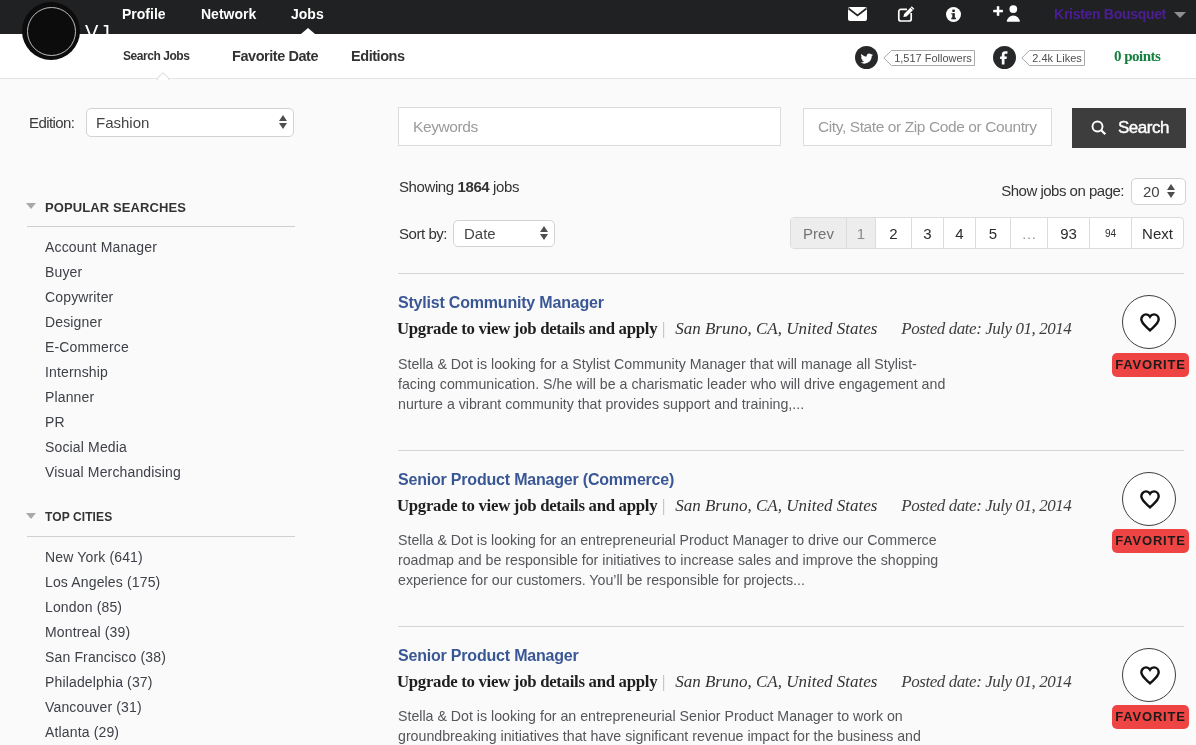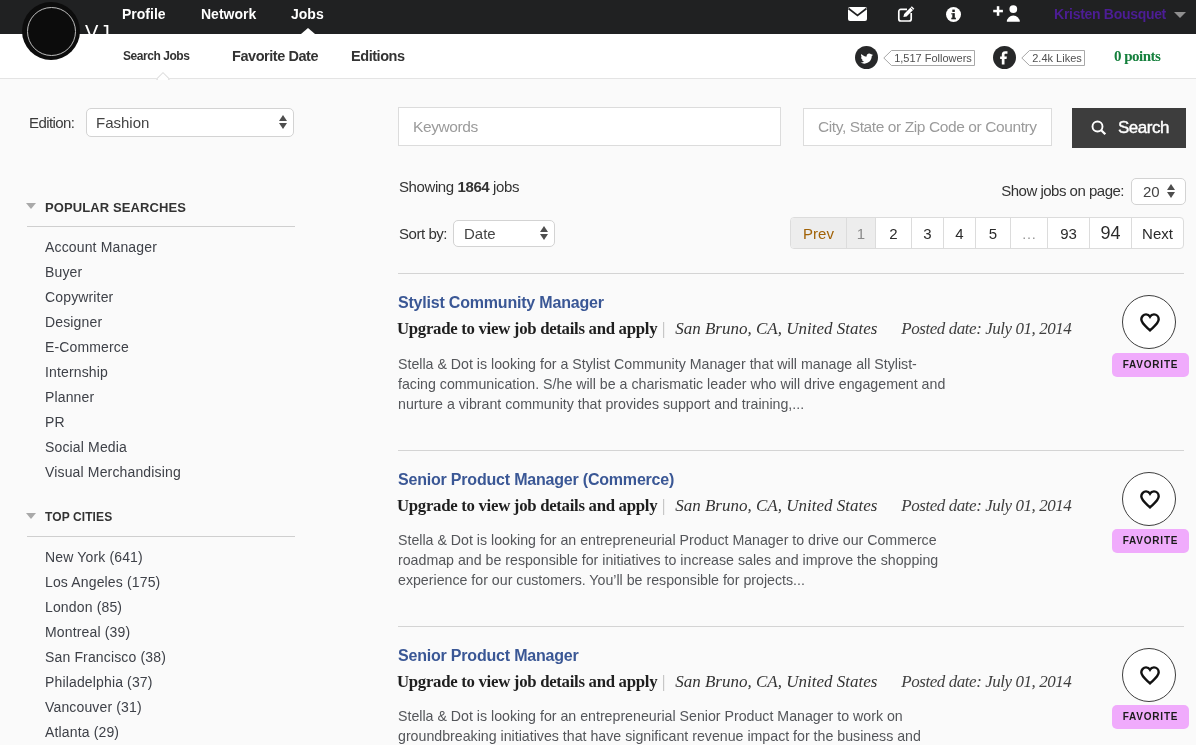--- a/index.html
+++ b/index.html
@@ -9,21 +9,21 @@
   .vc { transform:translateY(-50%); white-space:nowrap; }
   .tri-up { width:0; height:0; border-left:7px solid transparent; border-right:7px solid transparent; border-bottom:6px solid #fff; }
   .tri-dn-sm { width:0; height:0; border-left:5px solid transparent; border-right:5px solid transparent; border-top:6px solid #a9a9a9; }
   .sel { background:#fff; border:1px solid #d3d3d3; border-radius:5px; }
   .updn { position:absolute; }
   .updn .u { width:0;height:0;border-left:4.5px solid transparent;border-right:4.5px solid transparent;border-bottom:6px solid #4e4e4e; margin-bottom:2px;}
   .updn .d { width:0;height:0;border-left:4.5px solid transparent;border-right:4.5px solid transparent;border-top:6px solid #4e4e4e;}
   .sideitem { font-size:14px; color:#3e4148; letter-spacing:0.15px; }
   .serifline { font-family:"Liberation Serif", serif; font-size:17px; color:#1f1f1f; }
   .favcircle { width:54px; height:54px; border-radius:50%; background:#fff; border:1px solid #3e3e3e; }
-  .favlabel { background:#f0abfc; border-radius:5px; font-size:10px; font-weight:bold; letter-spacing:0.8px; color:#1b1b1b; text-align:center; }
+  .favlabel { background:#ef4444; border-radius:5px; font-size:13px; font-weight:bold; letter-spacing:0.8px; color:#1b1b1b; text-align:center; }
   .sep { height:1px; background:#d4d4d4; }
   .desc { font-size:14.2px; color:#54565a; line-height:20px; }
   .jobtitle { font-size:16px; font-weight:bold; color:#3a5795; letter-spacing:-0.2px; }
 </style>
 </head>
 <body>
 
 <div class="abs" style="left:0;top:0;width:1196px;height:34px;background:#202122;"></div>
 <div class="abs" style="left:122px;top:14px;color:#fff;font-weight:bold;font-size:14px;" class2="vc">
     <span class="abs vc" style="left:0;top:0;color:#fff;font-weight:bold;font-size:14px;">Profile</span>
@@ -143,29 +143,29 @@
 
 <span class="abs vc" style="left:399px;top:232.5px;font-size:15px;letter-spacing:-0.45px;color:#333;">Sort by:</span>
 <div class="abs sel" style="left:453px;top:220px;width:102px;height:27px;"></div>
 <span class="abs vc" style="left:464px;top:233px;font-size:15px;color:#444;">Date</span>
 <div class="abs updn" style="left:540px;top:226px;">
     <div class="u"></div>
     <div class="d"></div>
   </div>
 
 <div class="abs" style="left:790px;top:217px;height:32px;border:1px solid #dcdcdc;border-radius:4px;background:#fff;overflow:hidden;display:flex;">
-  <div style="width:56px;background:#ededed;color:#a16207;font-size:15px;display:flex;align-items:center;justify-content:center;border-right:1px solid #dcdcdc;">Prev</div>
+  <div style="width:56px;background:#ededed;color:#737373;font-size:15px;display:flex;align-items:center;justify-content:center;border-right:1px solid #dcdcdc;">Prev</div>
   <div style="width:29px;background:#ededed;color:#8a8a8a;font-size:15px;display:flex;align-items:center;justify-content:center;border-right:1px solid #dcdcdc;">1</div>
   <div style="width:36px;color:#2b2b2b;font-size:15px;display:flex;align-items:center;justify-content:center;border-right:1px solid #dcdcdc;">2</div>
   <div style="width:32px;color:#2b2b2b;font-size:15px;display:flex;align-items:center;justify-content:center;border-right:1px solid #dcdcdc;">3</div>
   <div style="width:32px;color:#2b2b2b;font-size:15px;display:flex;align-items:center;justify-content:center;border-right:1px solid #dcdcdc;">4</div>
   <div style="width:35px;color:#2b2b2b;font-size:15px;display:flex;align-items:center;justify-content:center;border-right:1px solid #dcdcdc;">5</div>
   <div style="width:37px;color:#999;font-size:15px;display:flex;align-items:center;justify-content:center;border-right:1px solid #dcdcdc;">…</div>
   <div style="width:42px;color:#2b2b2b;font-size:15px;display:flex;align-items:center;justify-content:center;border-right:1px solid #dcdcdc;">93</div>
-  <div style="width:42px;color:#2b2b2b;font-size:18px;display:flex;align-items:center;justify-content:center;border-right:1px solid #dcdcdc;">94</div>
+  <div style="width:42px;color:#2b2b2b;font-size:10px;display:flex;align-items:center;justify-content:center;border-right:1px solid #dcdcdc;">94</div>
   <div style="width:51px;color:#2b2b2b;font-size:15px;display:flex;align-items:center;justify-content:center;">Next</div>
 </div>
 
 <div class="abs sep" style="left:398px;top:273px;width:786px;"></div>
 <span class="abs vc jobtitle" style="left:398px;top:303px;">Stylist Community Manager</span>
 <div class="abs vc serifline" style="left:397px;top:329px;">
   <span style="font-weight:bold;font-size:16.8px;letter-spacing:-0.3px;">Upgrade to view job details and apply</span><span style="color:#b5b5b5;margin:0 9.8px 0 4.8px;">|</span><span style="font-style:italic;color:#333;">San Bruno, CA, United States</span><span style="font-style:italic;color:#3f3f3f;letter-spacing:-0.45px;margin-left:24px;">Posted date: July 01, 2014</span>
 </div>
 <div class="abs desc" style="left:398px;top:354px;">Stella &amp; Dot is looking for a Stylist Community Manager that will manage all Stylist-<br>facing communication. S/he will be a charismatic leader who will drive engagement and<br>nurture a vibrant community that provides support and training,...</div>
 <div class="abs favcircle" style="left:1122px;top:295px;"></div>

